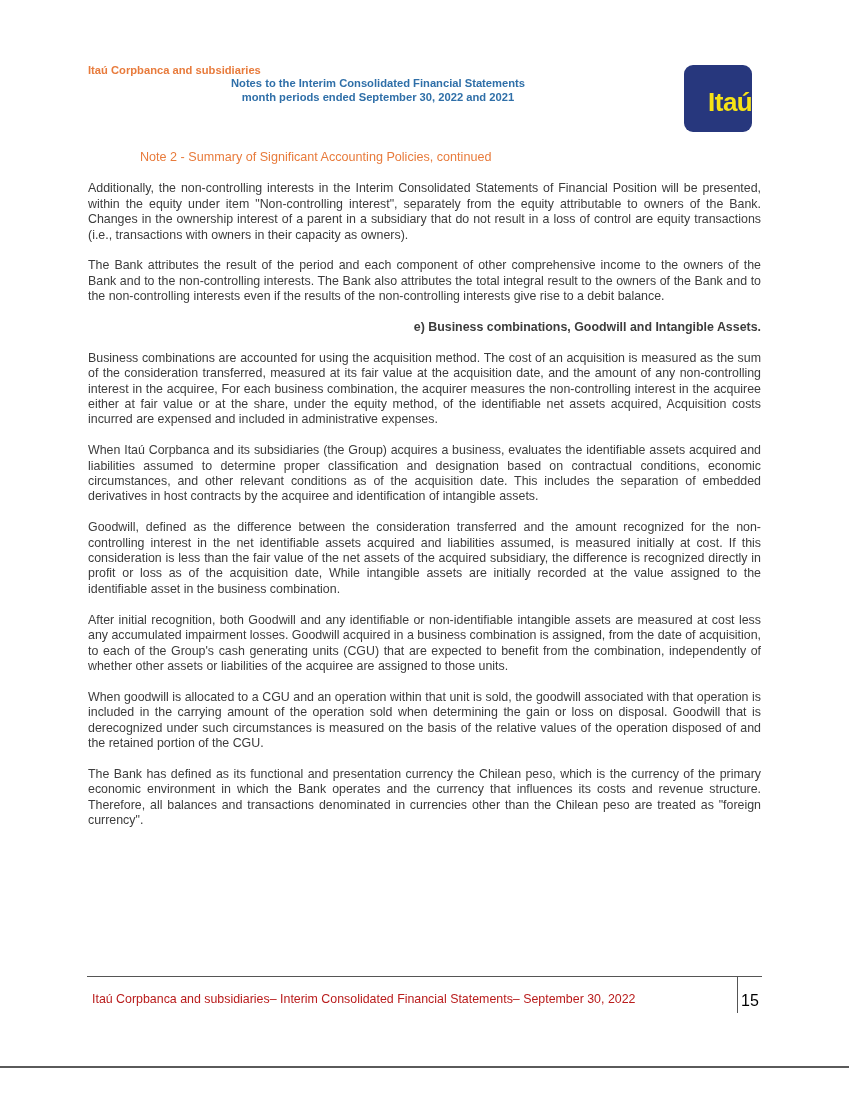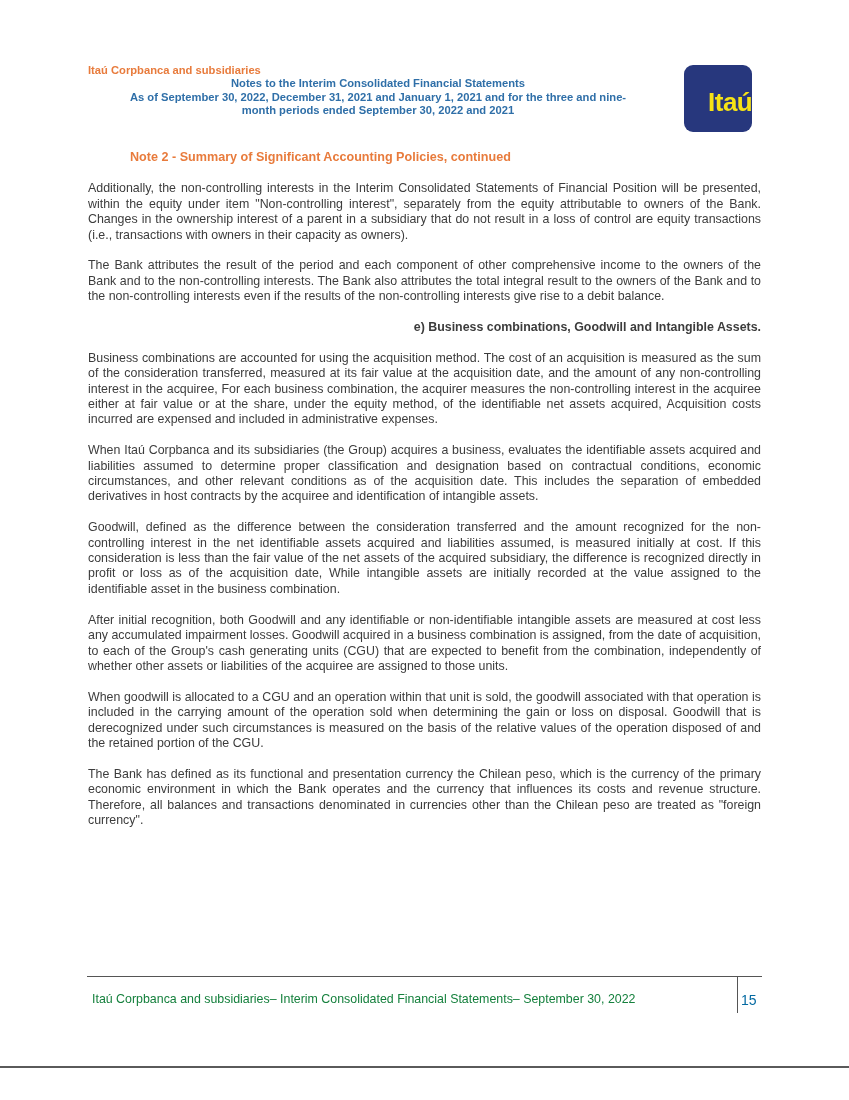--- a/index.html
+++ b/index.html
@@ -10,39 +10,38 @@
             font-weight: bold; font-size: 11.2px; line-height: 13.4px; }
   .hdr-company { color: #e87b3c; }
   .hdr-blue { color: #2f6fa8; text-align: center; }
   .logo { position: absolute; left: 684px; top: 65px; width: 68px; height: 67px;
           background: #27377d; border-radius: 9px; box-sizing: border-box; }
   .logo-text { position: absolute; left: 0; right: 0; top: 22px; text-align: center;
                color: #f6e316; font-weight: bold; font-size: 26px; letter-spacing: -0.5px;
                font-family: "Liberation Sans", sans-serif; line-height: 30px; padding-left: 24px; }
   .content { position: absolute; left: 88px; top: 150px; width: 673px; color: #3c3c3c;
              font-size: 12.4px; line-height: 15.4px; }
-  .note-title { color: #e87b3c; font-weight: bold; font-size: 12.6px; margin: 0 0 16px 6px; padding-left: 36px; }
+  .note-title { color: #e87b3c; font-weight: normal; font-size: 12.6px; margin: 0 0 16px 16px; padding-left: 36px; }
   .para { text-align: justify; margin: 0 0 15.4px 0; }
   .section-heading { font-weight: bold; color: #3c3c3c; margin: 0 0 15.4px 0; text-align: right; }
   .section-heading .marker { display: inline-block; width: 24px; }
   .footer-rule { position: absolute; left: 87px; top: 976px; width: 675px; height: 1px; background: #555; }
   .footer-sep { position: absolute; left: 737px; top: 976px; width: 1px; height: 37px; background: #555; }
-  .footer-text { position: absolute; left: 92px; top: 992px; color: #15803d; font-size: 12.4px; text-align: right; }
-  .footer-page { position: absolute; left: 741px; top: 992px; color: #0369a1; font-size: 14px; }
+  .footer-text { position: absolute; left: 92px; top: 992px; color: #b91c1c; font-size: 12.4px; text-align: right; }
+  .footer-page { position: absolute; left: 741px; top: 992px; color: #000000; font-size: 16px; }
   .bottom-rule { position: absolute; left: 0; top: 1066px; width: 849px; height: 2px; background: #5a5a5a; }
 </style>
 </head>
 <body>
 
 <div class="page">
 
   <div class="header">
     <div class="hdr-company">Itaú Corpbanca and subsidiaries</div>
     <div class="hdr-blue">Notes to the Interim Consolidated Financial Statements</div>
-    <div class="hdr-blue">As of September 30, 2022, December 31, 2021 and January 1, 2021 and for the three and nine-</div>
     <div class="hdr-blue">month periods ended September 30, 2022 and 2021</div>
   </div>
 
   <div class="logo">
     <div class="logo-text">Itaú</div>
   </div>
 
   <div class="content">
     <div class="note-title">Note 2 - Summary of Significant Accounting Policies, continued</div>
 

